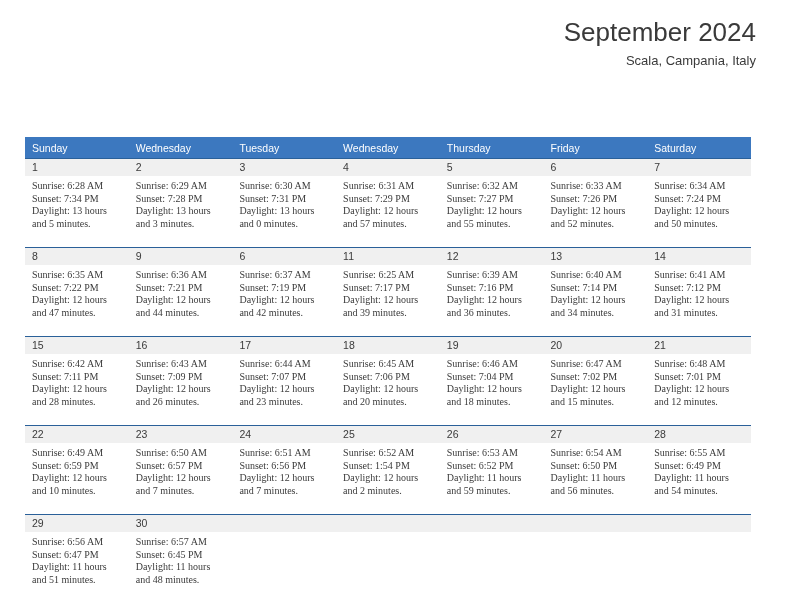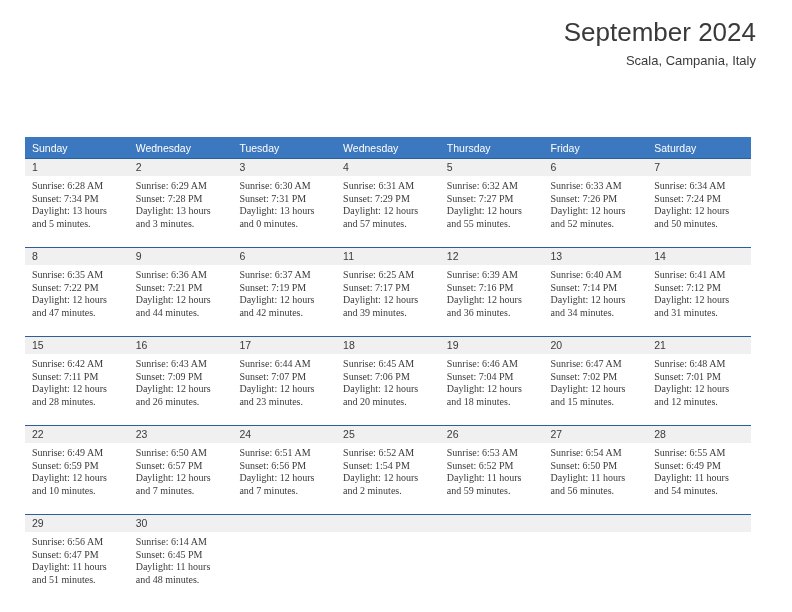--- a/index.html
+++ b/index.html
@@ -504,21 +504,21 @@
                 <div>Sunset: 6:47 PM</div>
                 <div>Daylight: 11 hours</div>
                 <div>and 51 minutes.</div>
               </div>
             </div>
           </td>
         <td>
             <div class="cell-inner">
               <div class="daynum-band">30</div>
               <div class="cell-lines">
-                <div>Sunrise: 6:14 AM</div>
+                <div>Sunrise: 6:57 AM</div>
                 <div>Sunset: 6:45 PM</div>
                 <div>Daylight: 11 hours</div>
                 <div>and 48 minutes.</div>
               </div>
             </div>
           </td>
         <td class="empty">
             <div class="cell-inner">
               <div class="daynum-band"></div>
             </div>

